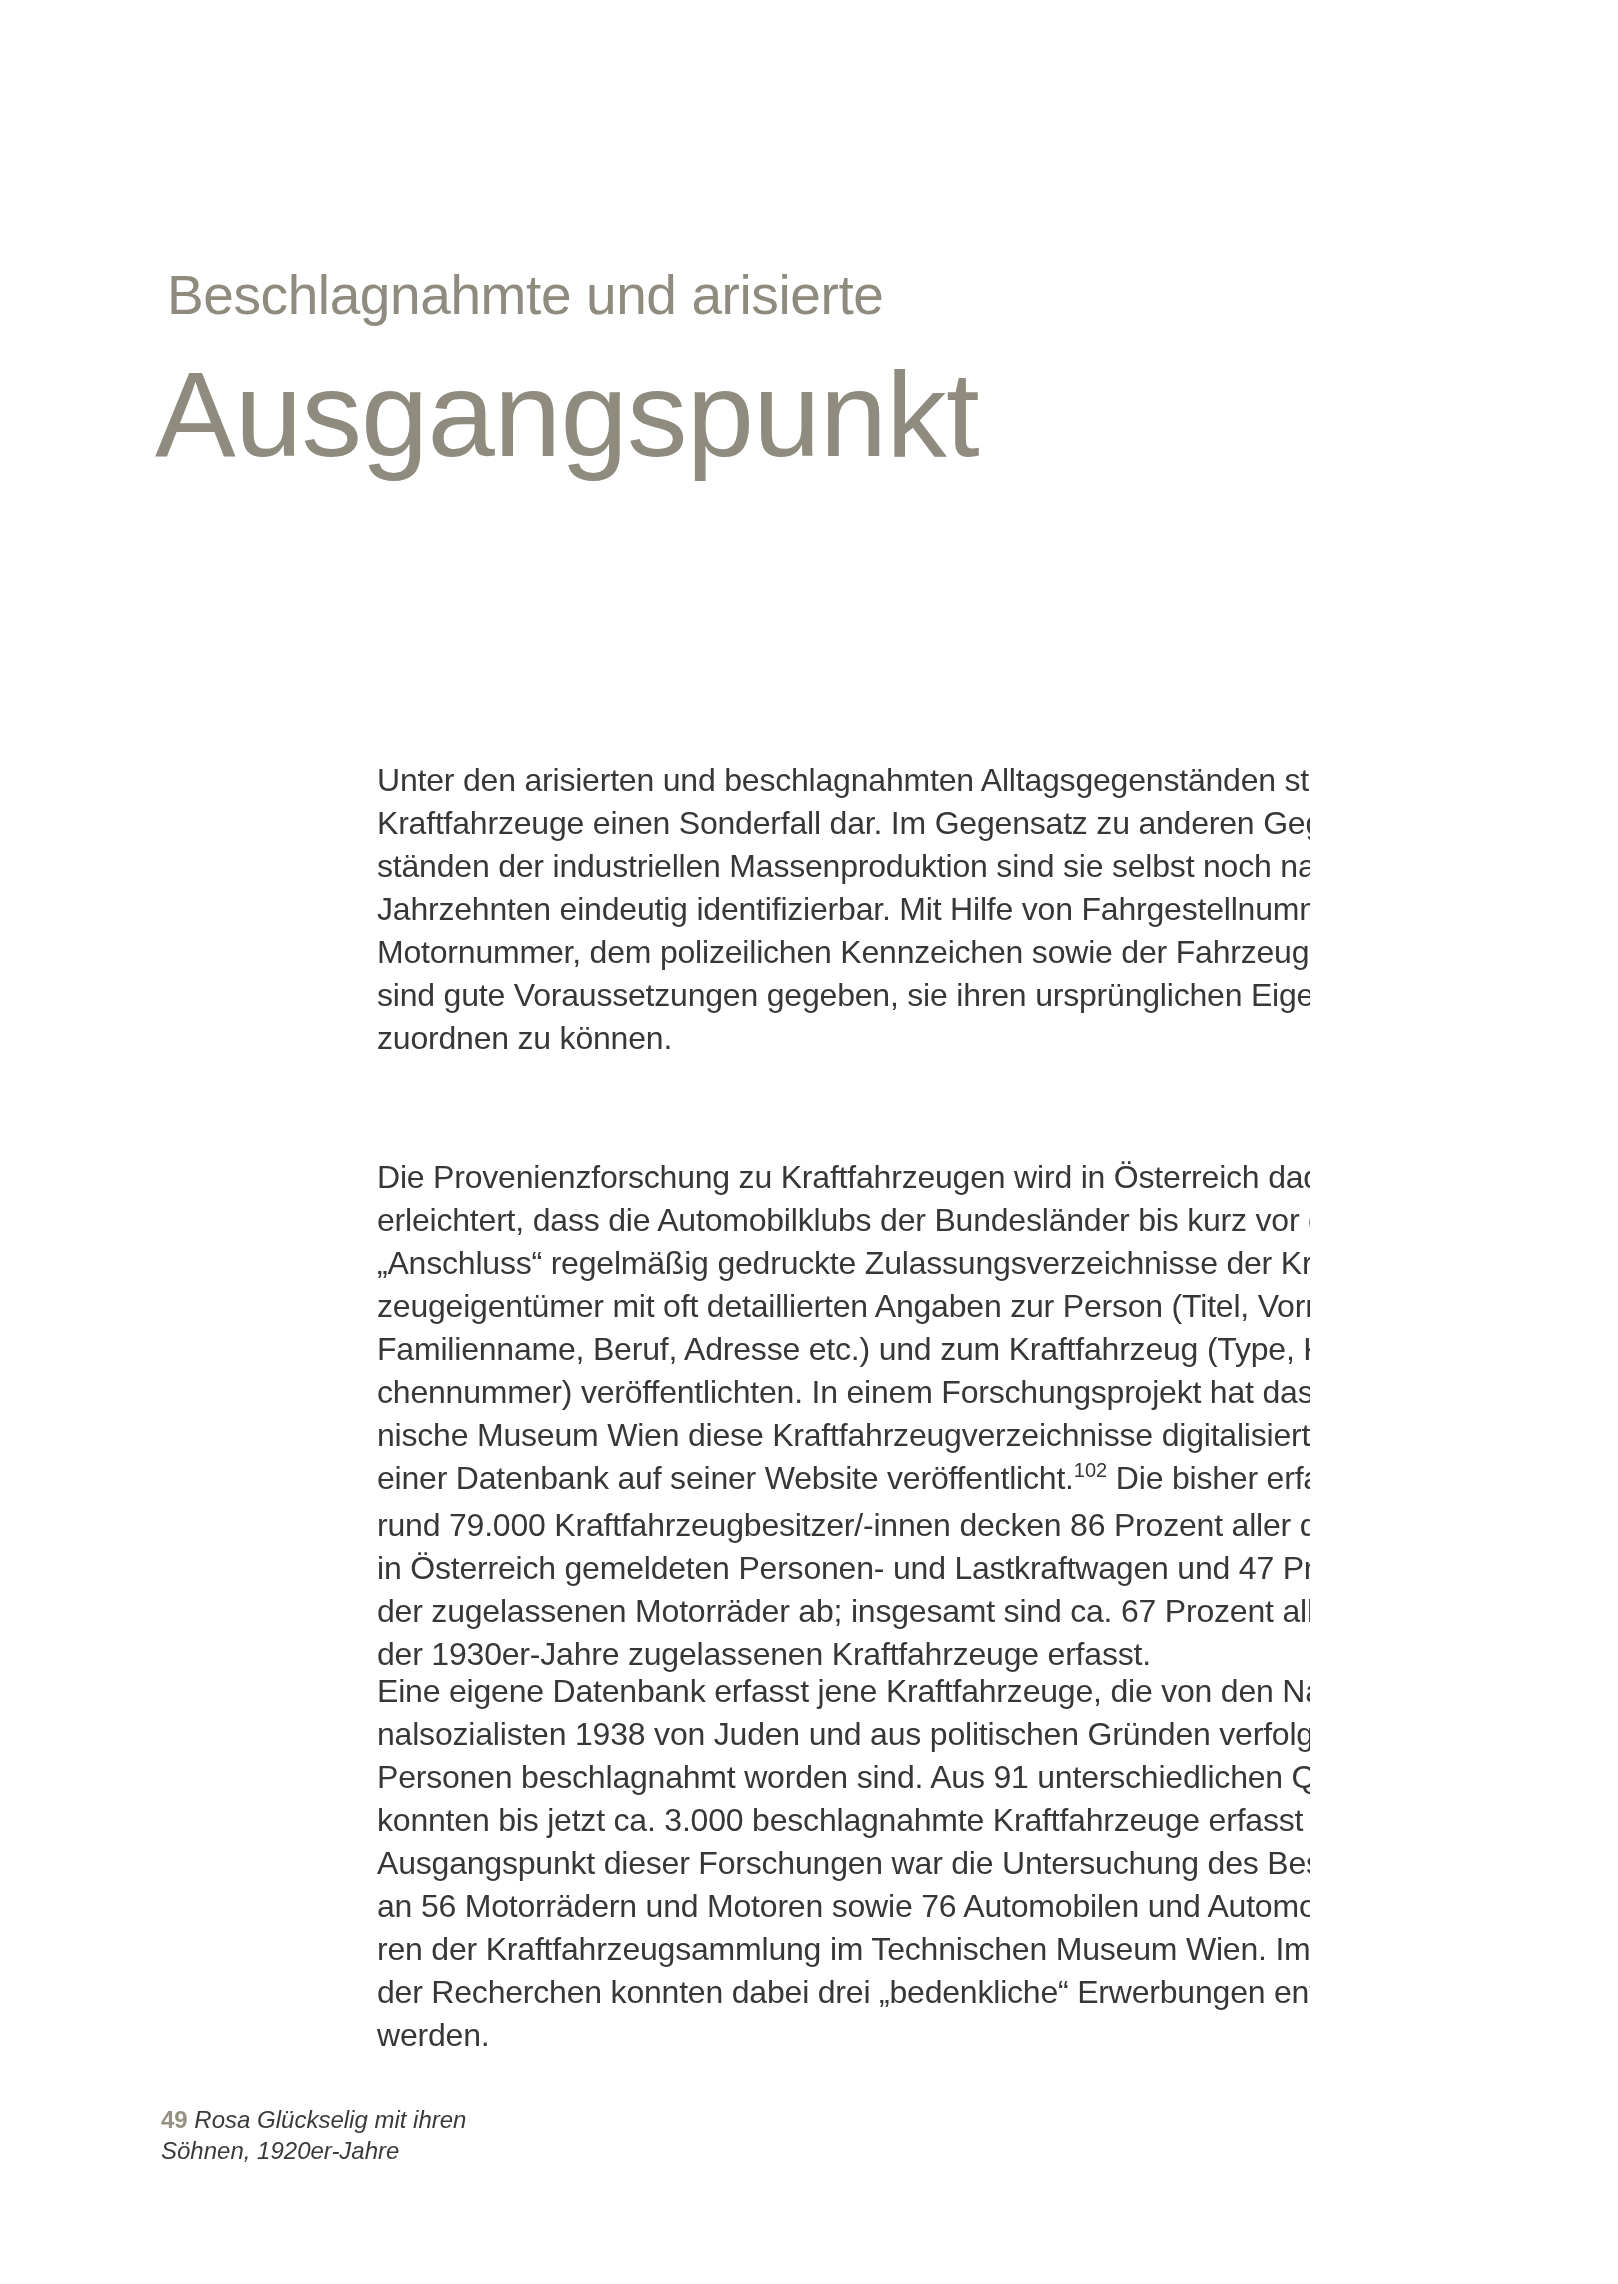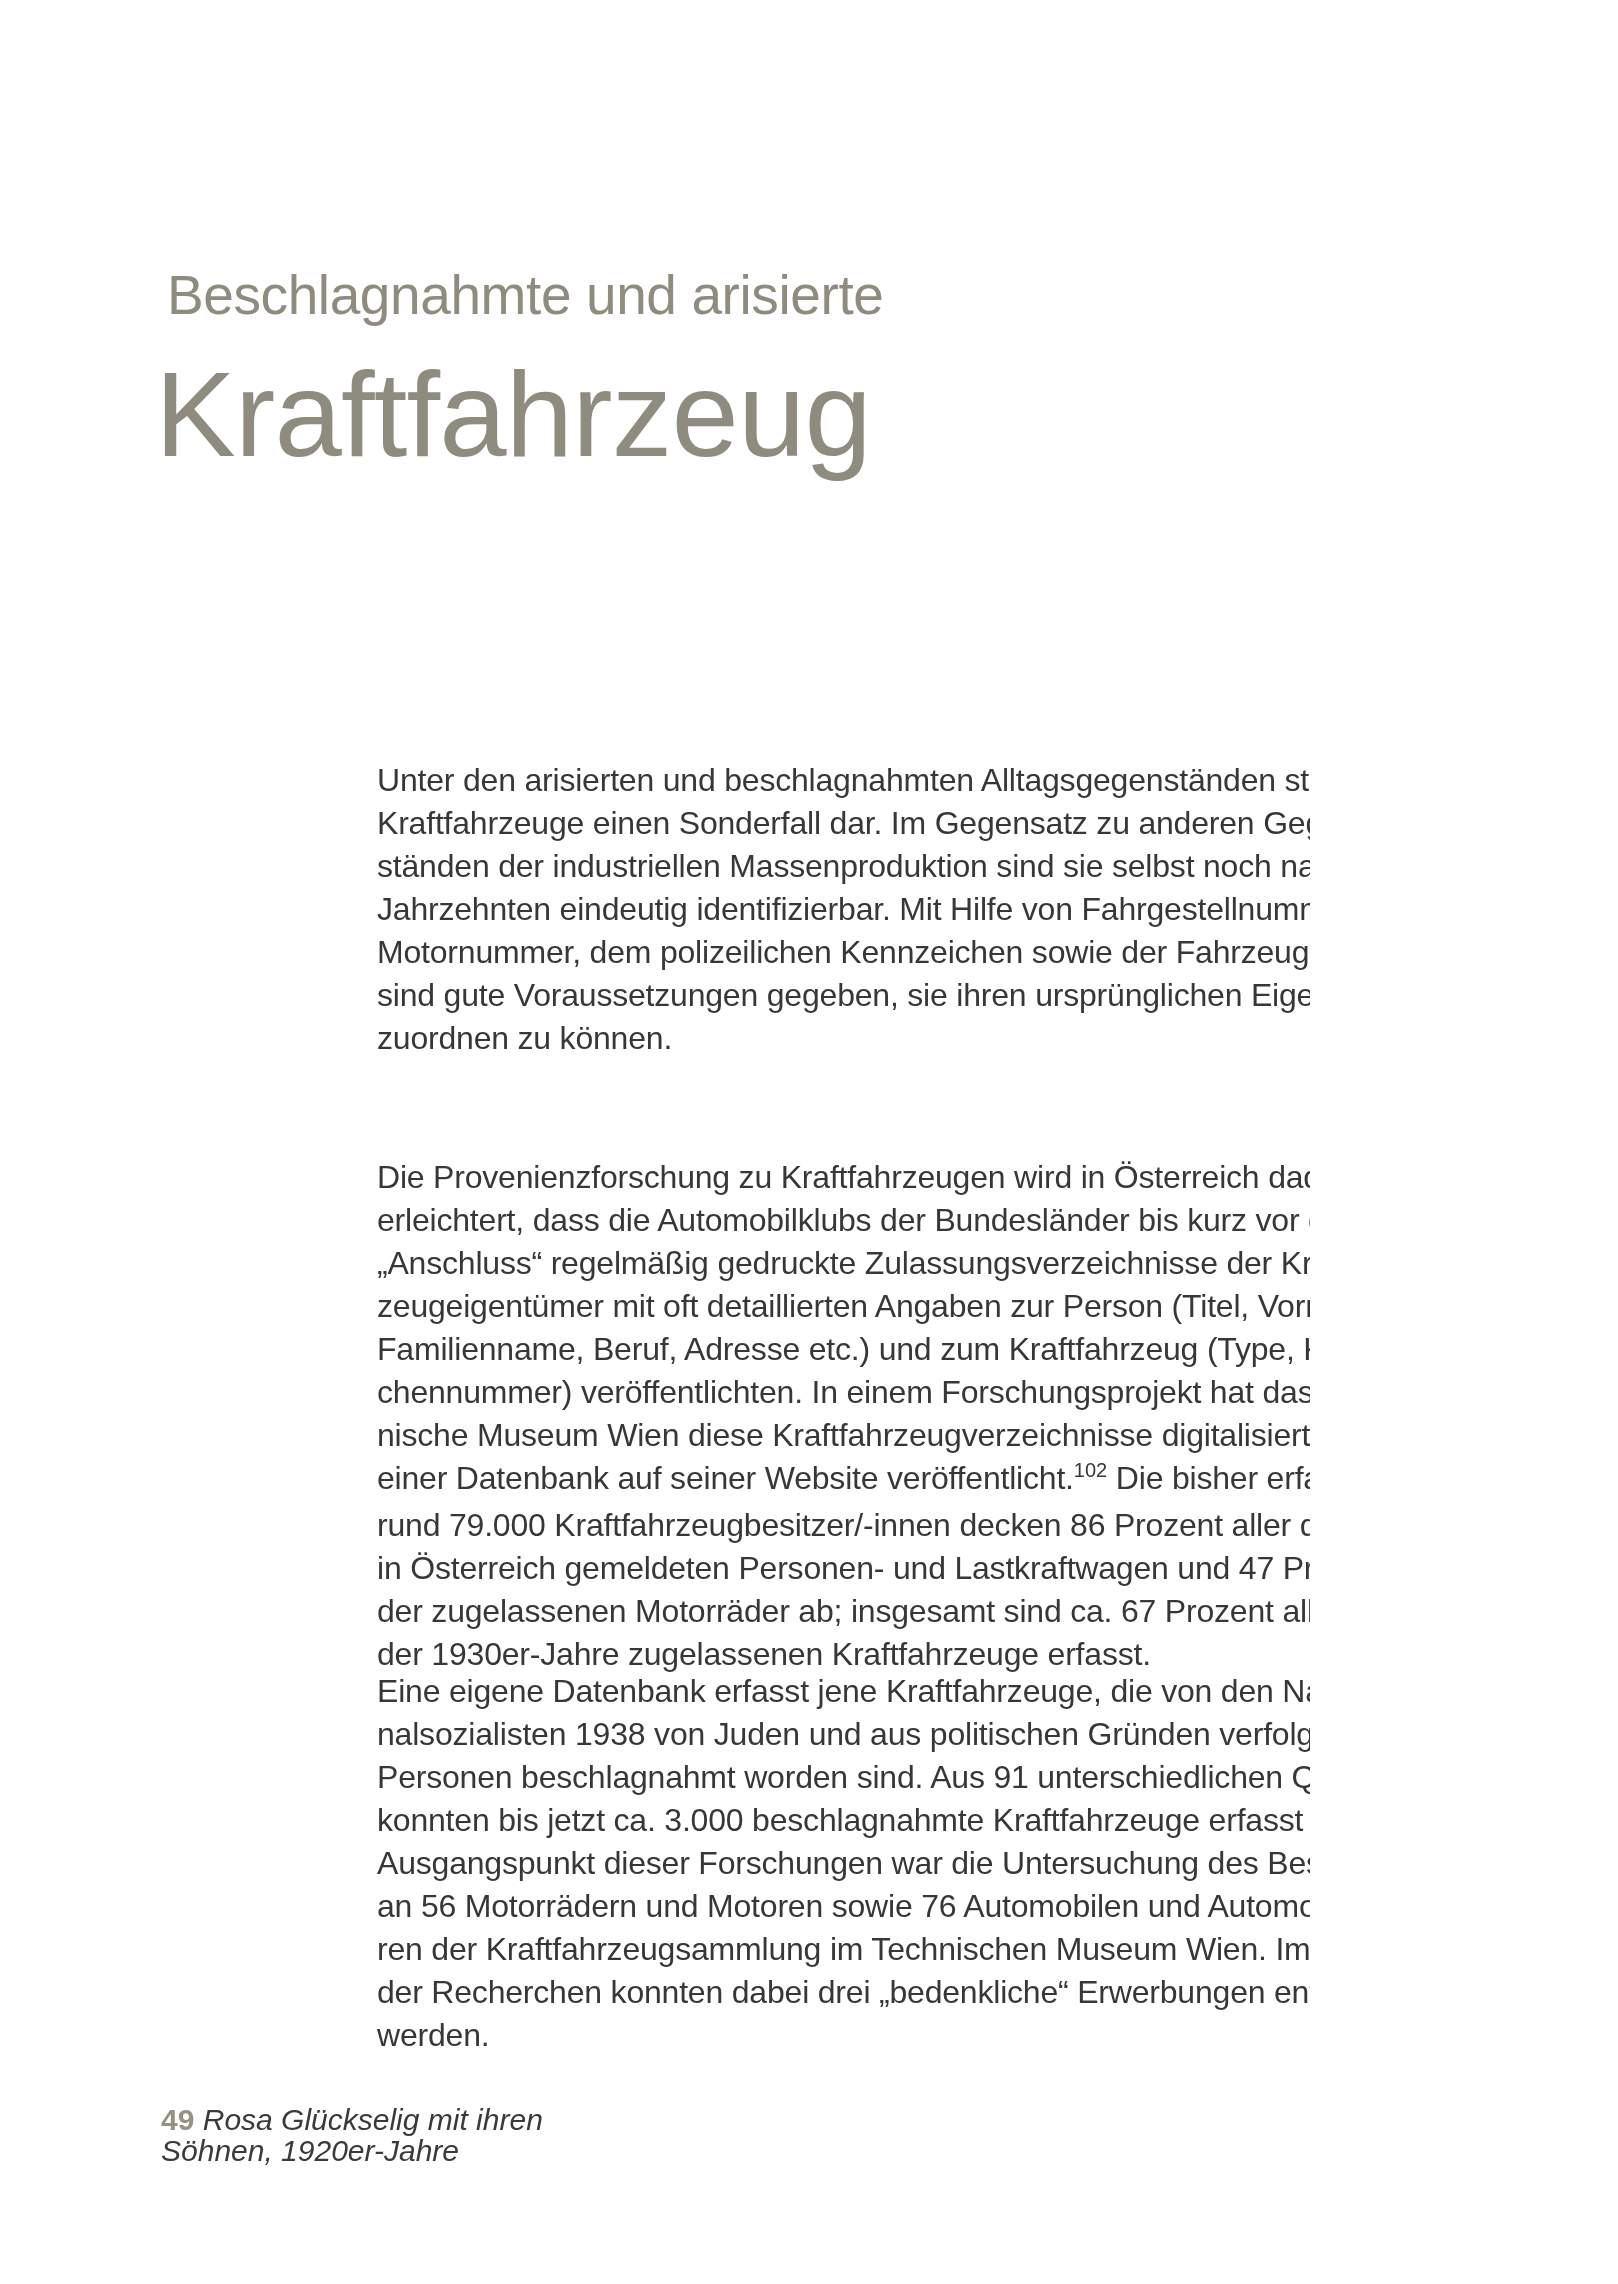--- a/index.html
+++ b/index.html
@@ -74,21 +74,21 @@
     font-size: 20px;
     position: relative;
     top: -12px;
     letter-spacing: 0;
   }
   .photo-caption {
     position: absolute;
     left: 161px;
     top: 2104px;
     width: 453px;
-    font-size: 30px;
+    font-size: 24px;
     line-height: 31px;
     color: #3a3a3a;
     white-space: pre-line;
   }
   .caption-number {
     font-weight: bold;
     font-style: normal;
     color: #969183;
   }
   .caption-text {
@@ -99,21 +99,21 @@
 <body>
 
 <div class="page">
 
   <div class="page-number">77</div>
 
   <div class="header-rule"></div>
 
   <div class="title-kicker">Beschlagnahmte und arisierte</div>
 
-  <div class="title-main">Kraftfahrzeug</div>
+  <div class="title-main">Ausgangspunkt</div>
 
   <div class="body-paragraph para-1">Unter den arisierten und beschlagnahmten Alltagsgegenständen stellen
 Kraftfahrzeuge einen Sonderfall dar. Im Gegensatz zu anderen Gegen-
 ständen der industriellen Massenproduktion sind sie selbst noch nach
 Jahrzehnten eindeutig identifizierbar. Mit Hilfe von Fahrgestellnummer,
 Motornummer, dem polizeilichen Kennzeichen sowie der Fahrzeugpapiere
 sind gute Voraussetzungen gegeben, sie ihren ursprünglichen Eigentümern
 zuordnen zu können.</div>
 
   <div class="body-paragraph para-2"><span>Die Provenienzforschung zu Kraftfahrzeugen wird in Österreich dadurch

